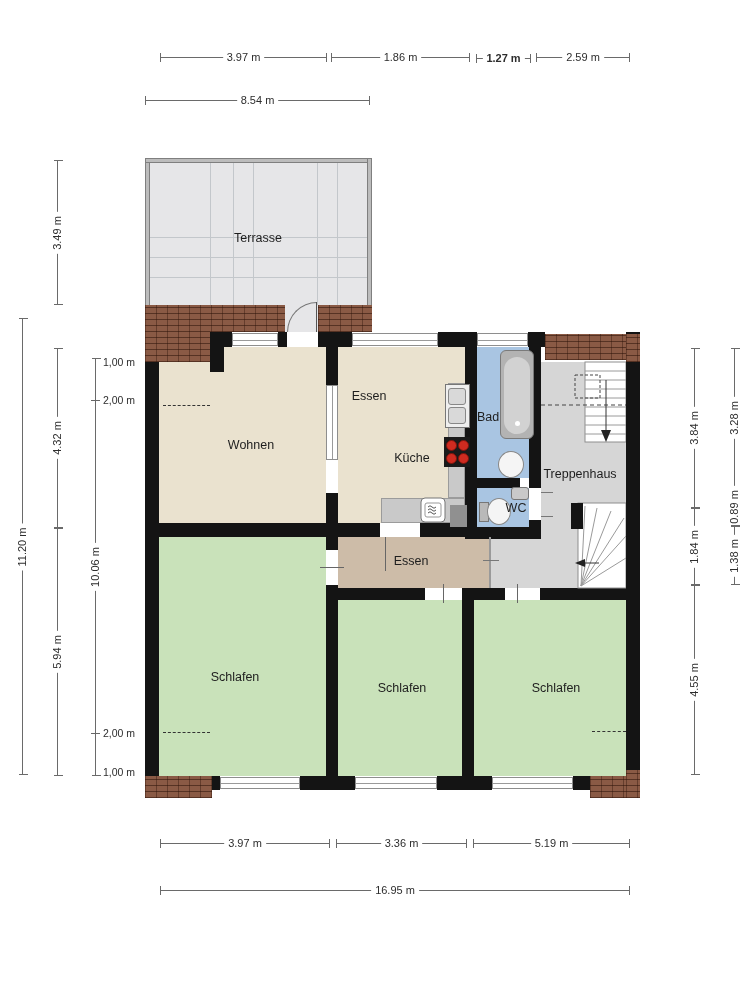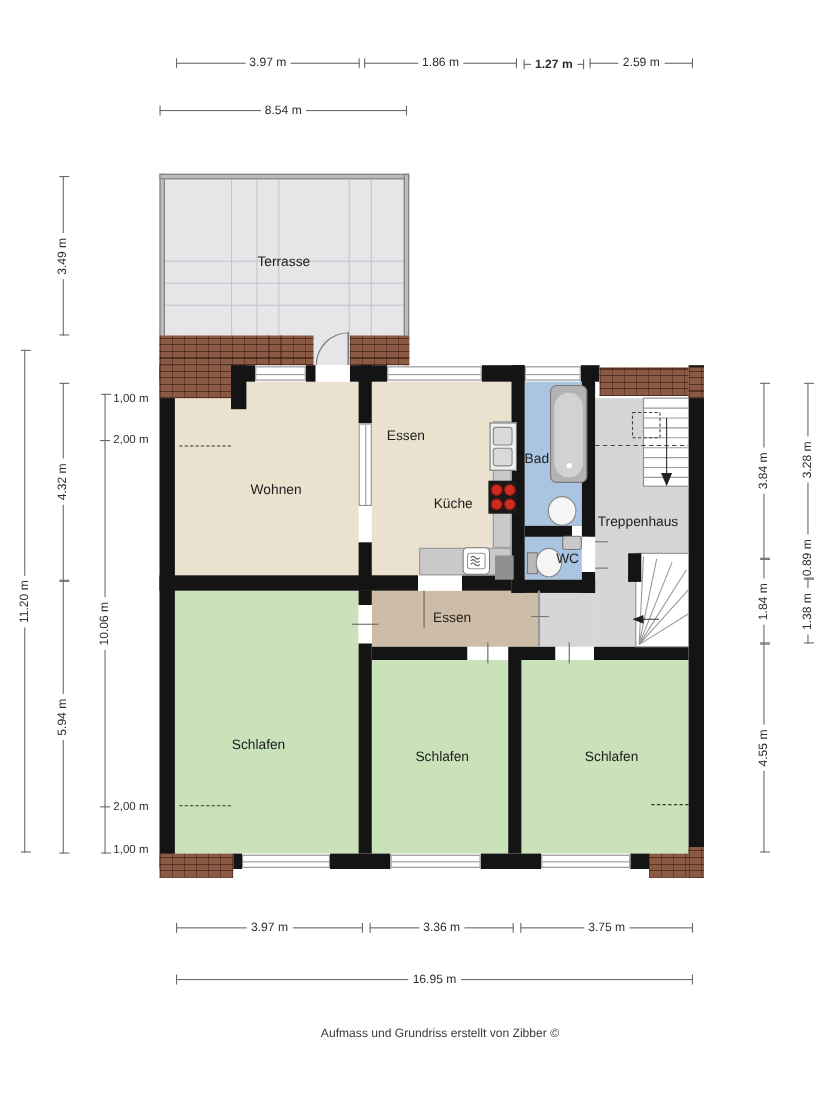--- a/index.html
+++ b/index.html
@@ -211,21 +211,21 @@
       <span class="dlab">8.54 m</span>
     </div>
 
   <div class="abs dimh" style="left:160px;top:843px;width:170px;">
       <span class="dlab">3.97 m</span>
     </div>
   <div class="abs dimh" style="left:336px;top:843px;width:131px;">
       <span class="dlab">3.36 m</span>
     </div>
   <div class="abs dimh" style="left:473px;top:843px;width:157px;">
-      <span class="dlab">3.75 m</span>
+      <span class="dlab">5.19 m</span>
     </div>
   <div class="abs dimh" style="left:160px;top:890px;width:470px;">
       <span class="dlab">16.95 m</span>
     </div>
 
   <div class="abs dimv" style="left:22px;top:318px;height:457px;">
       <span class="dlab">11.20 m</span>
     </div>
   <div class="abs dimv" style="left:57px;top:160px;height:145px;">
       <span class="dlab">3.49 m</span>
@@ -258,15 +258,14 @@
   <div class="abs dimv" style="left:734px;top:348px;height:140px;">
       <span class="dlab">3.28 m</span>
     </div>
   <div class="abs dimv" style="left:734px;top:488px;height:38px;">
       <span class="dlab">0.89 m</span>
     </div>
   <div class="abs dimv" style="left:734px;top:526px;height:59px;">
       <span class="dlab">1.38 m</span>
     </div>
 
-  <div class="foot" style="left:160px;top:934px;width:480px;">Aufmass und Grundriss erstellt von Zibber ©</div>
 
 </div>
 
 </body></html>

